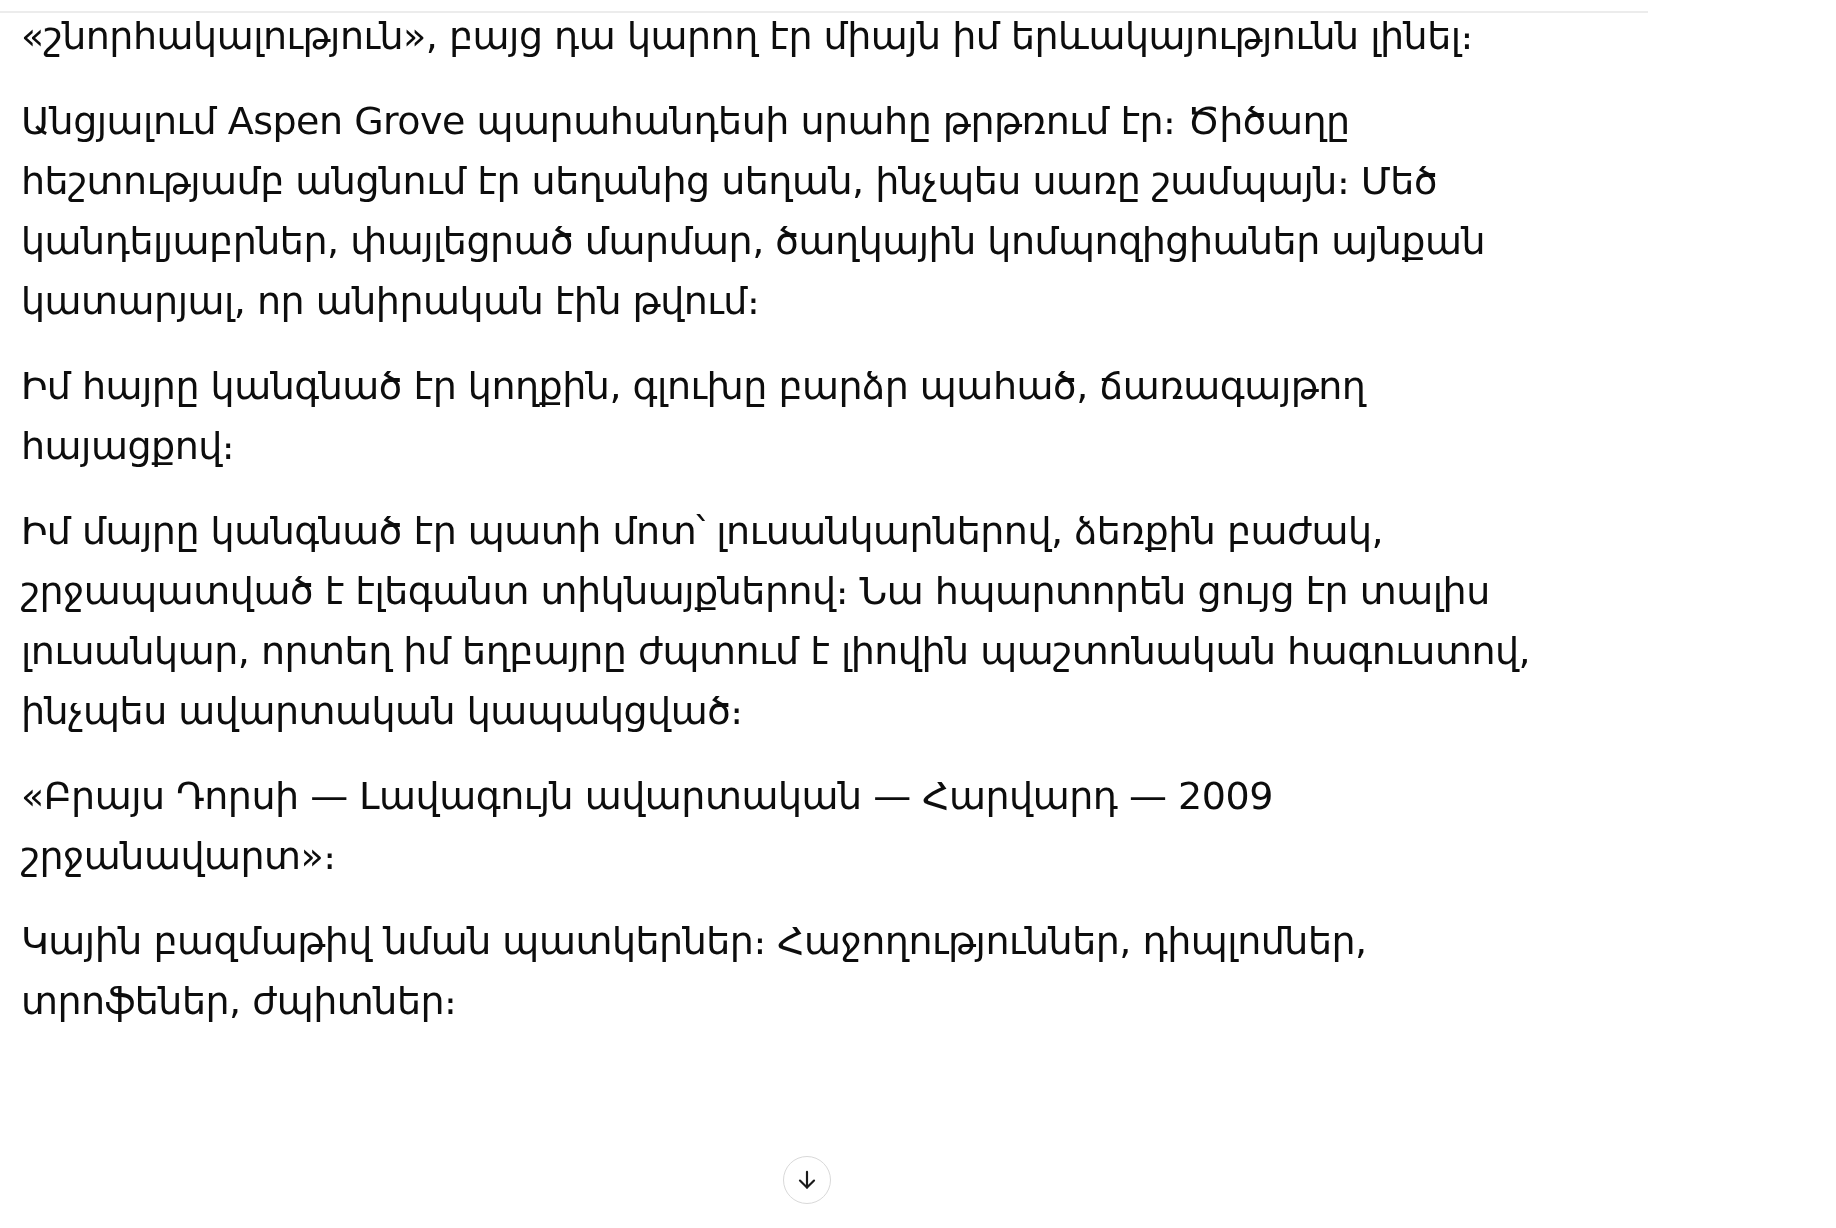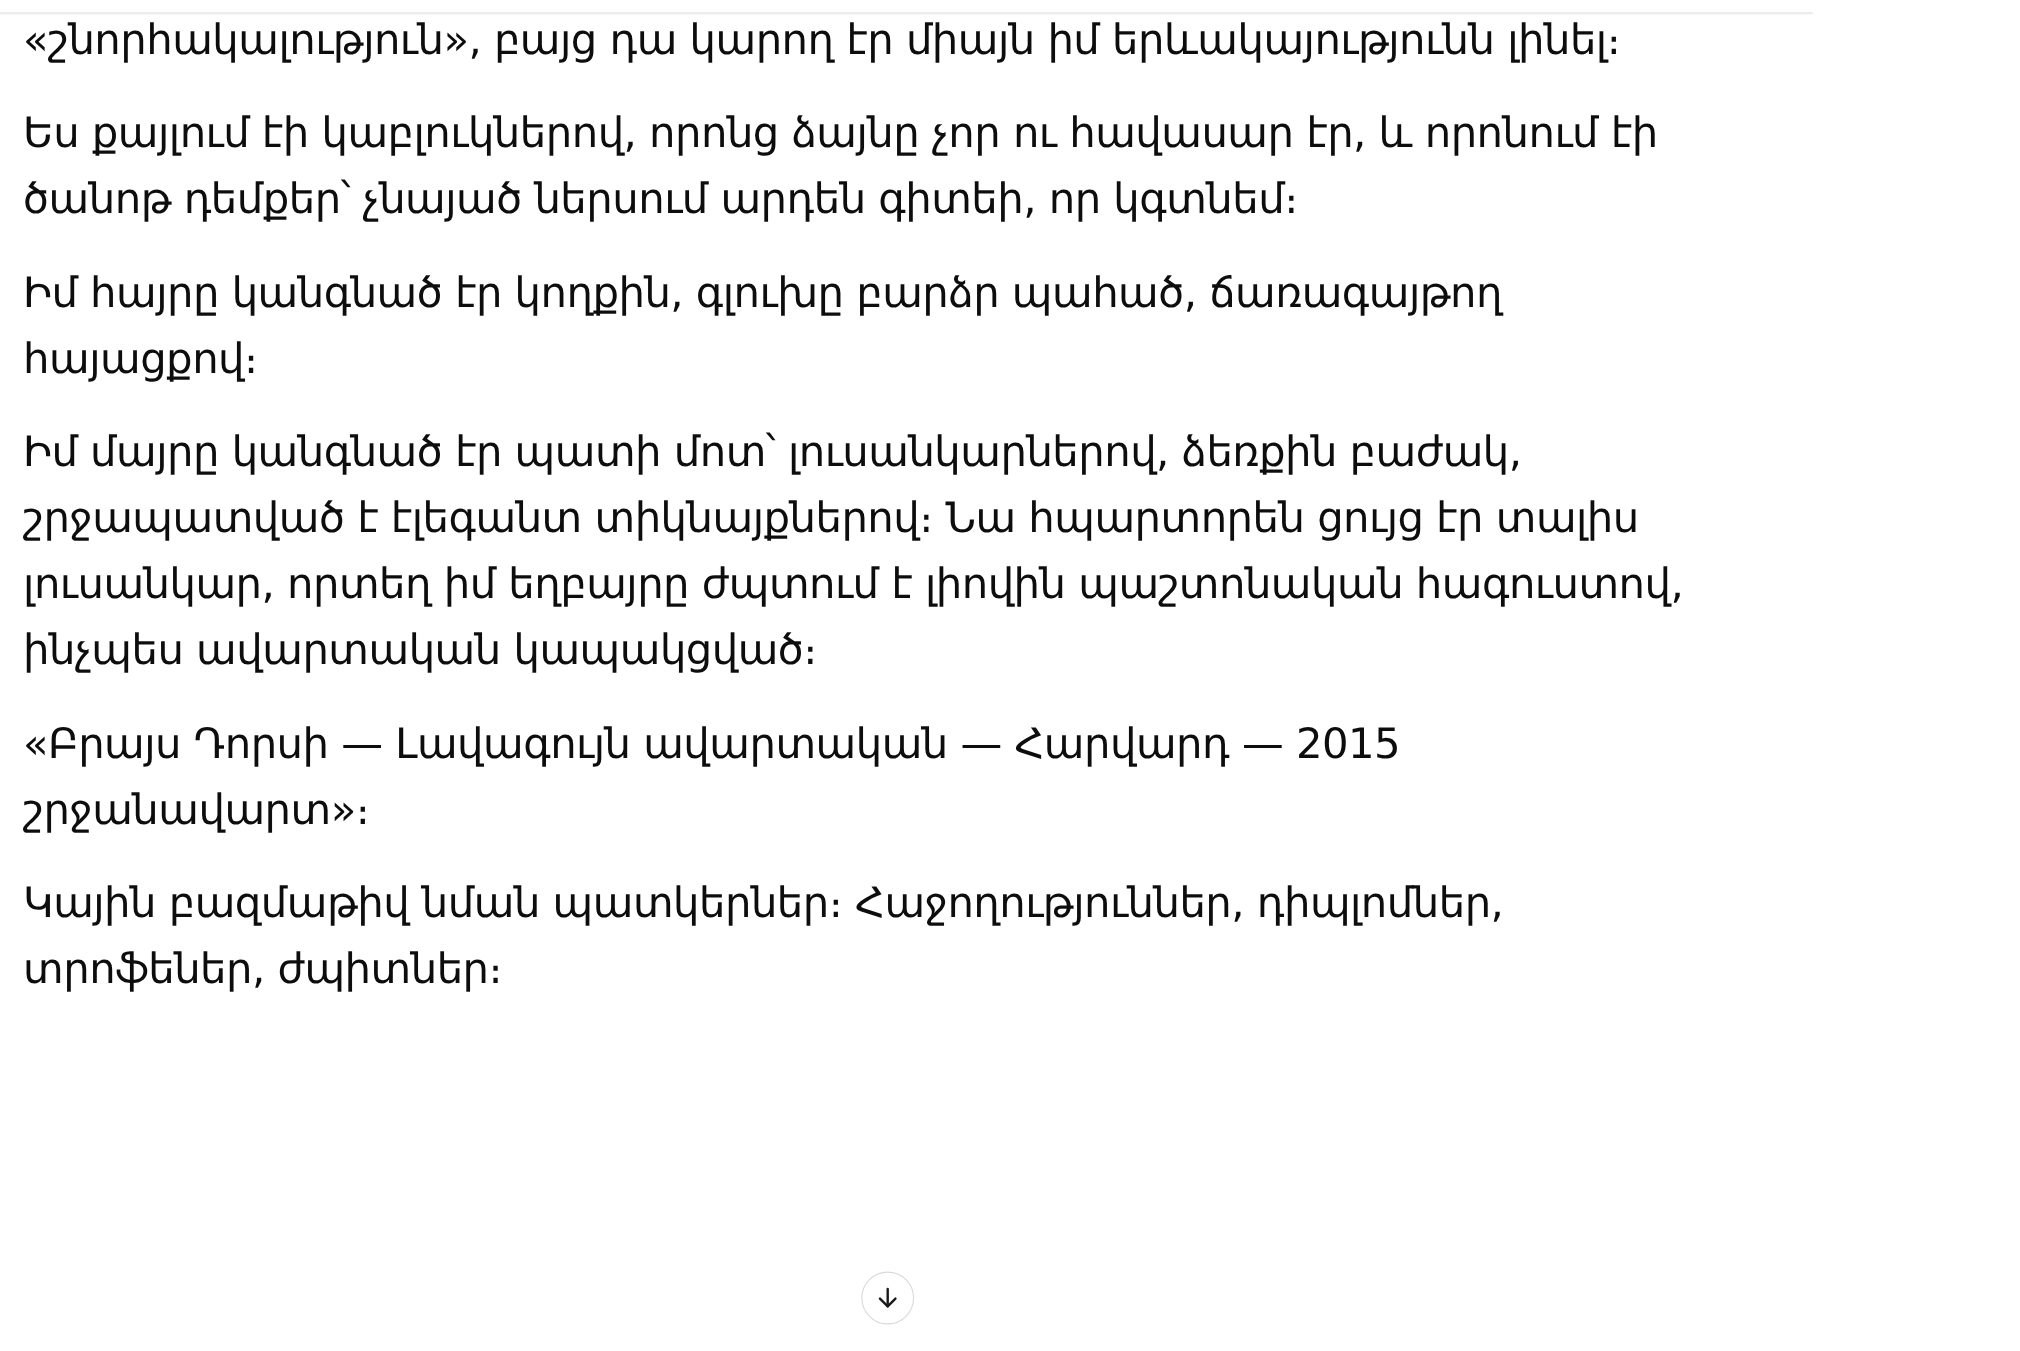--- a/index.html
+++ b/index.html
@@ -66,24 +66,24 @@
 </style>
 </head>
 <body>
 
 <div class="page">
 
   <div class="top-divider"></div>
 
   <div class="content">
     <p>«շնորհակալություն», բայց դա կարող էր միայն իմ երևակայությունն լինել։</p>
-    <p>Ես քայլում էի կաբլուկներով, որոնց ձայնը չոր ու հավասար էր, և որոնում էի ծանոթ դեմքեր՝ չնայած ներսում արդեն գիտեի, որ կգտնեմ։</p>
+    <p>Անցյալում Aspen Grove պարահանդեսի սրահը թրթռում էր։ Ծիծաղը հեշտությամբ անցնում էր սեղանից սեղան, ինչպես սառը շամպայն։ Մեծ կանդելյաբրներ, փայլեցրած մարմար, ծաղկային կոմպոզիցիաներ այնքան կատարյալ, որ անիրական էին թվում։</p>
     <p>Իմ հայրը կանգնած էր կողքին, գլուխը բարձր պահած, ճառագայթող հայացքով։</p>
     <p>Իմ մայրը կանգնած էր պատի մոտ՝ լուսանկարներով, ձեռքին բաժակ, շրջապատված է էլեգանտ տիկնայքներով։ Նա հպարտորեն ցույց էր տալիս լուսանկար, որտեղ իմ եղբայրը ժպտում է լիովին պաշտոնական հագուստով, ինչպես ավարտական կապակցված։</p>
-    <p>«Բրայս Դորսի — Լավագույն ավարտական — Հարվարդ — 2015 շրջանավարտ»։</p>
+    <p>«Բրայս Դորսի — Լավագույն ավարտական — Հարվարդ — 2009 շրջանավարտ»։</p>
     <p>Կային բազմաթիվ նման պատկերներ։ Հաջողություններ, դիպլոմներ, տրոֆեներ, ժպիտներ։</p>
 
   </div>
 
   <button class="scroll-btn" aria-label="Scroll to bottom">
     <svg width="26" height="26" viewBox="0 0 24 24">
       <path d="M12 4.5 V 19"></path>
       <path d="M5.5 12.5 L 12 19 L 18.5 12.5"></path>
     </svg>
   </button>

